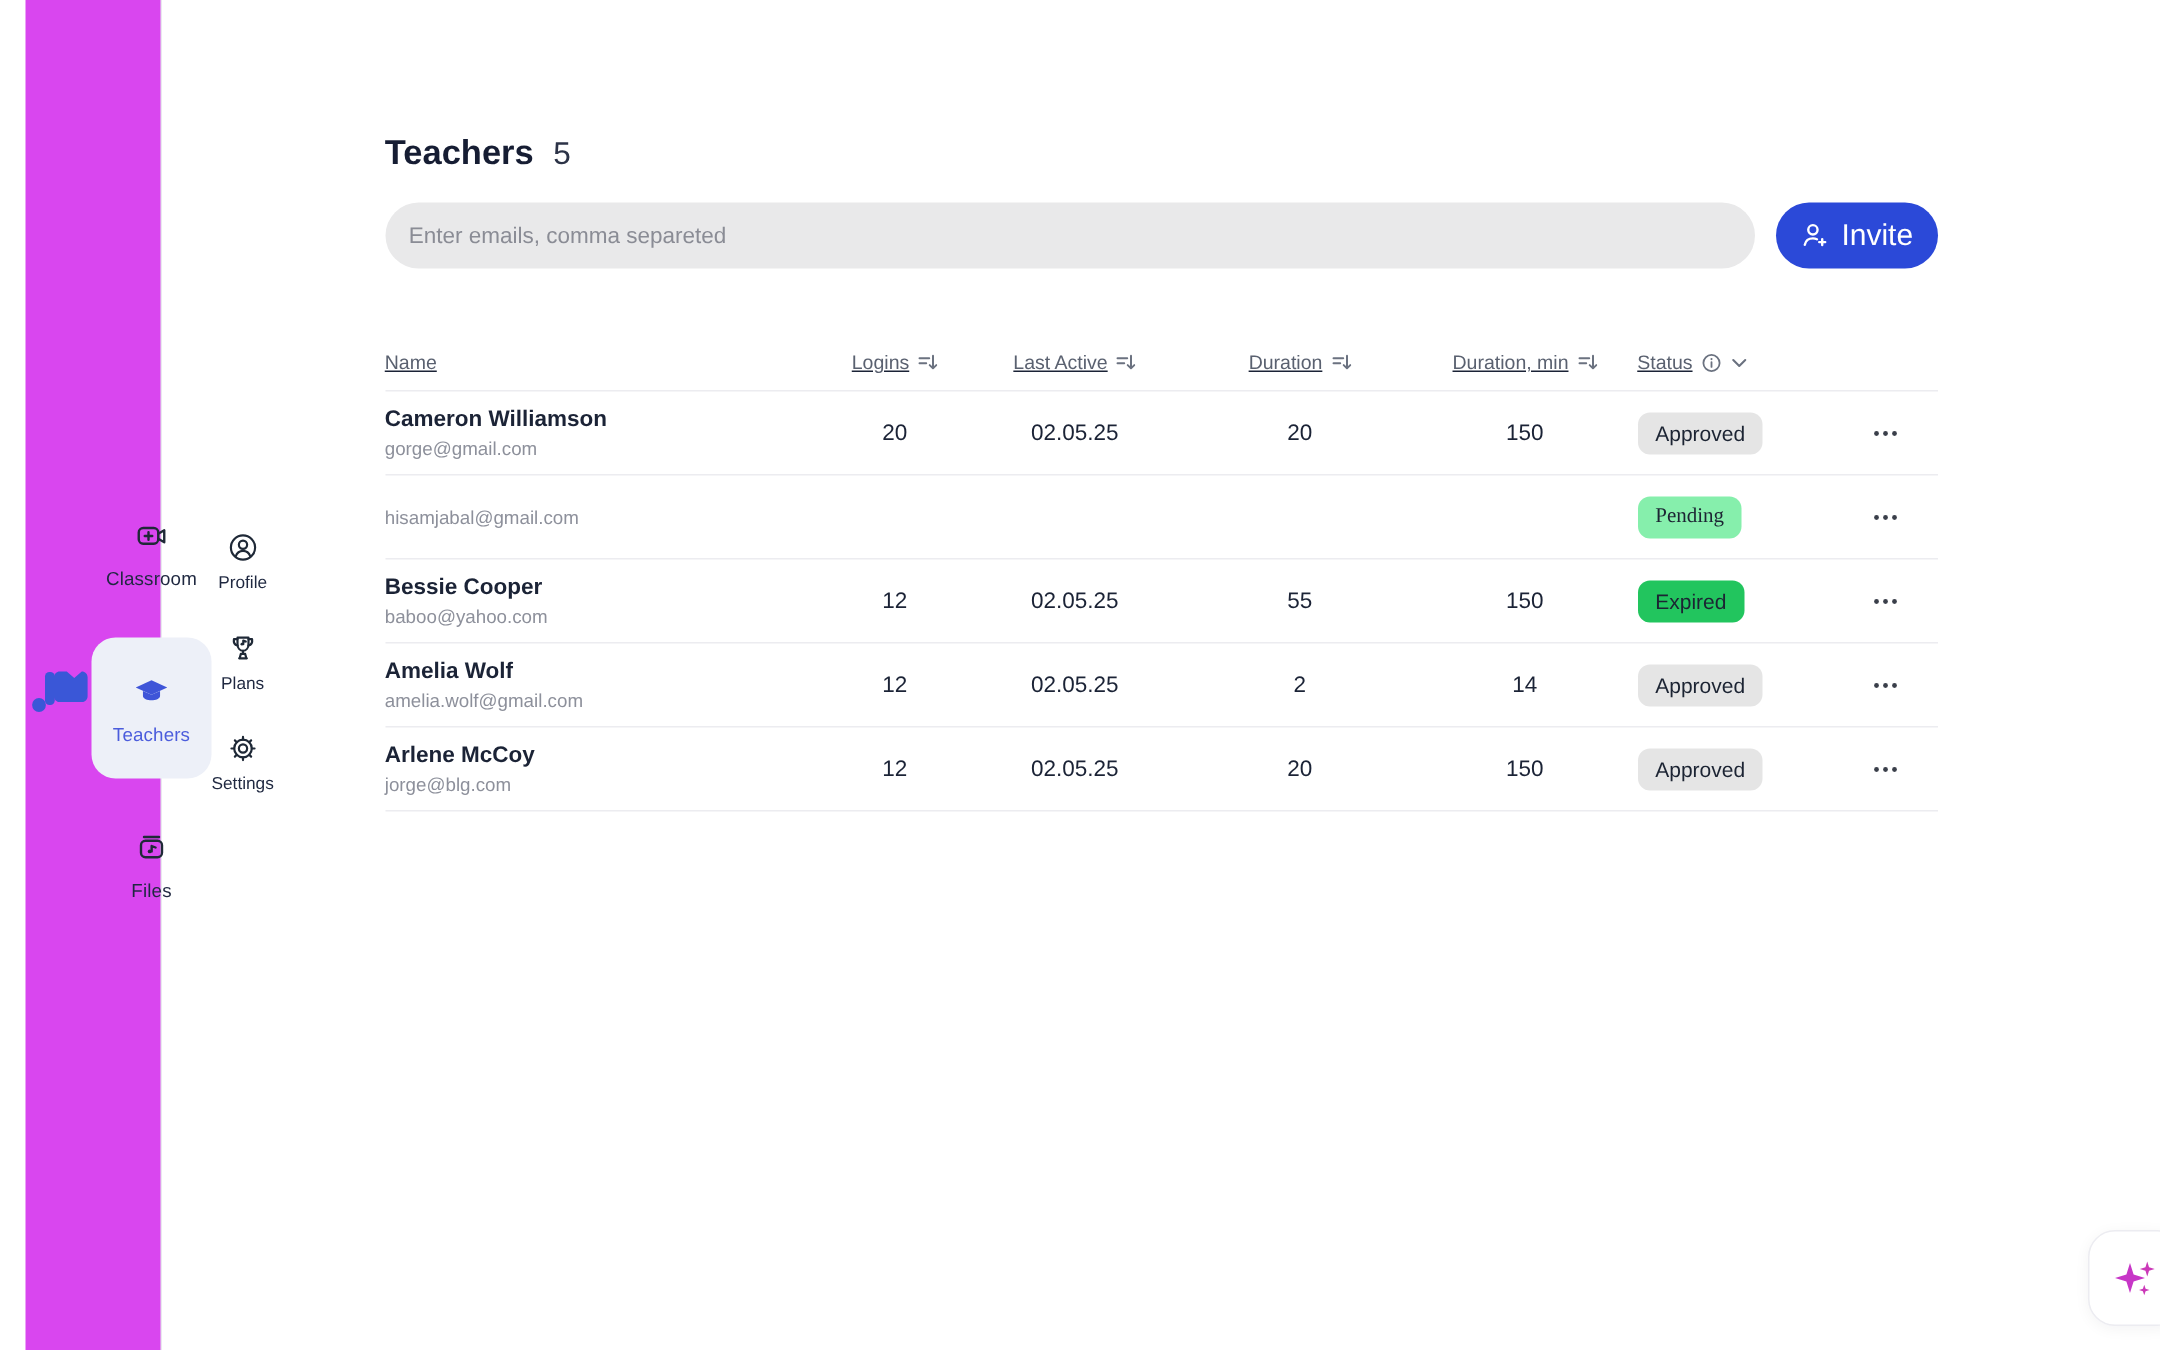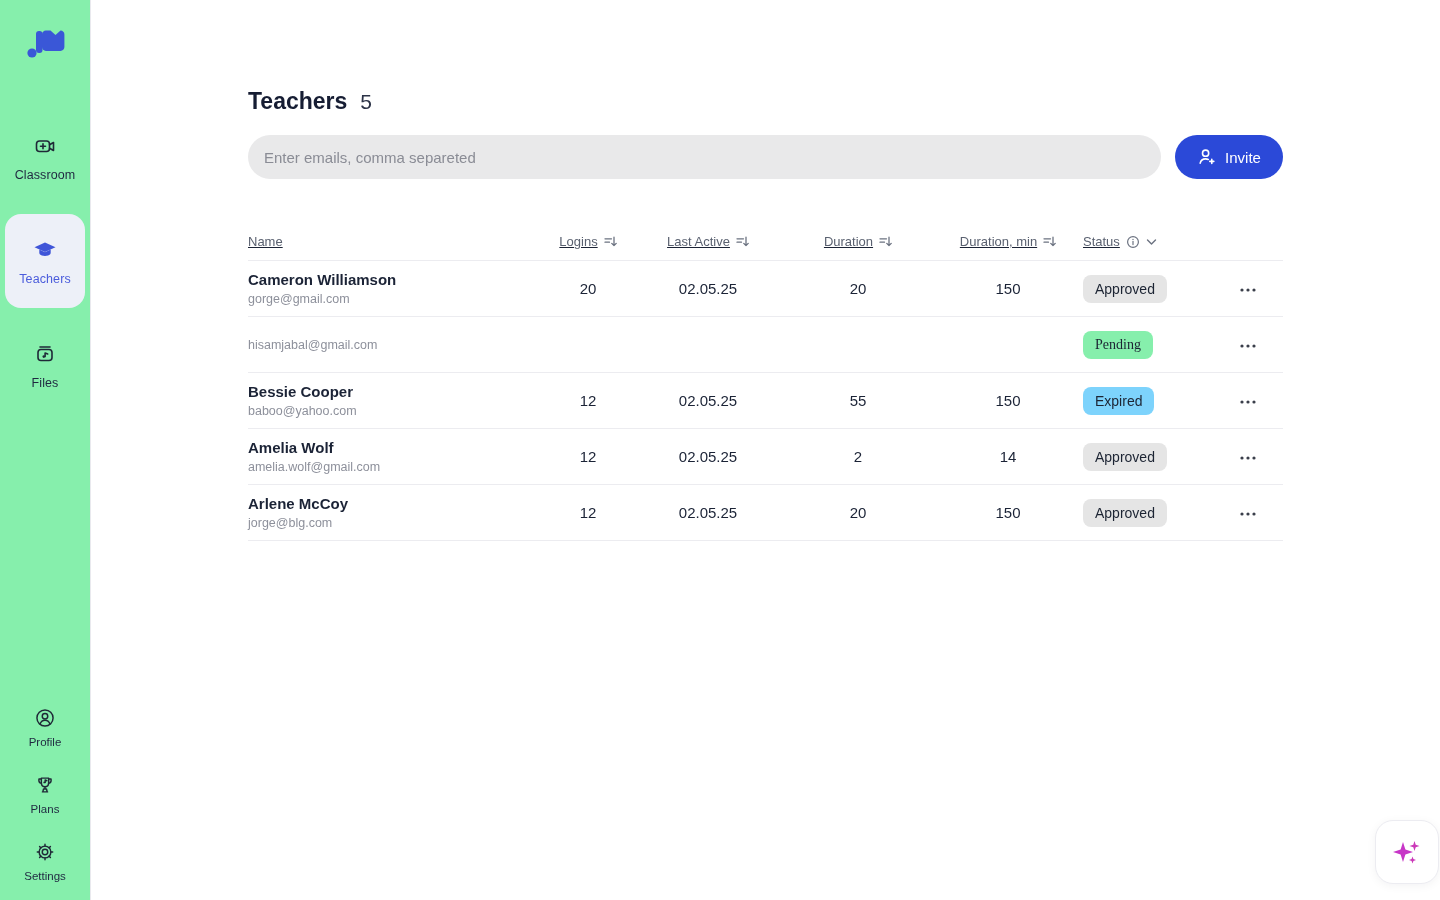--- a/index.html
+++ b/index.html
@@ -1,22 +1,22 @@
 <!DOCTYPE html>
 <html><head>
 <meta charset="utf-8">
 <style>
   * { margin:0; padding:0; box-sizing:border-box; }
   html,body { width:1440px; height:900px; overflow:hidden; background:#ffffff;
     font-family:"Liberation Sans", sans-serif; color:#1b2336; }
   .app { display:flex; width:100%; height:100%; position:relative; }
 
   
-  .sidebar { width:91px; min-width:91px; height:100%; background:#86efac;
-    border-right:1px solid #e9e9ee; display:flex; flex-direction:column; align-items:center; }
+  .sidebar { width:91px; min-width:91px; height:100%; background:#d946ef;
+    border-right:1px solid #e9e9ee; display:flex; flex-direction:row; align-items:center;margin-left:17px; }
   .logo { margin-top:22px; width:44px; height:44px; cursor:pointer; }
   .nav { margin-top:44px; display:flex; flex-direction:column; align-items:center; gap:10px; }
   .nav-item { width:80px; padding:24px 0 22px; border-radius:16px; display:flex;
     flex-direction:column; align-items:center; gap:10px; cursor:pointer; }
   .nav-item .nav-label { font-size:12.5px; color:#1f2840; letter-spacing:0.1px; }
   .nav-item.active { background:#edf0f8; }
   .nav-item.active .nav-label { color:#4b5cdc; }
   .sidebar .spacer { flex:1; }
   .bottom-group { display:flex; flex-direction:column; align-items:center; gap:26px; margin-bottom:18px; }
   .bottom-item { display:flex; flex-direction:column; align-items:center; gap:7px; cursor:pointer; }
@@ -28,21 +28,21 @@
   .page-title-row { display:flex; align-items:baseline; gap:13px; }
   .page-title { font-size:23px; font-weight:700; color:#161d33; }
   .page-count { font-size:21px; font-weight:500; color:#2c3347; }
 
   .invite-row { margin-top:20px; display:flex; gap:14px; }
   .email-input { flex:1; height:44px; border:none; outline:none; background:#e9e9ea;
     border-radius:22px; padding:0 16px; font-size:15px; color:#b91c1c;
     font-family:"Liberation Sans", sans-serif; }
   .email-input::placeholder { color:#8a8c95; }
   .invite-btn { width:108px; height:44px; border:none; border-radius:22px; background:#2b49d8;
-    color:#ffffff; font-size:15px; display:flex; align-items:center; justify-content:center;
+    color:#ffffff; font-size:20px; display:flex; align-items:center; justify-content:center;
     gap:8px; cursor:pointer; font-family:"Liberation Sans", sans-serif; }
 
   
   .table { margin-top:44px; width:100%; }
   .thead, .trow { display:grid;
     grid-template-columns:295px 90px 150px 150px 150px 130px 70px; align-items:center; }
   .thead { height:38px; border-bottom:1px solid #ececf0;text-decoration:underline; }
   .th { font-size:13px; color:#5a6170; display:flex; align-items:center; gap:6px;
     justify-content:center; }
   .th.left { justify-content:flex-start; }
@@ -51,21 +51,21 @@
   .name-cell { display:flex; flex-direction:column; justify-content:center; gap:4px;
     text-align:left; }
   .row-name { font-size:15px; font-weight:700; color:#1b2336; }
   .row-name:empty { display:none; }
   .row-email { font-size:12.5px; color:#8d909b; }
   .status-cell { text-align:left; }
   .badge { display:inline-block; padding:6px 12px; border-radius:8px; font-size:14px;
     color:#1c2433; }
   .badge-approved { background:#e5e5e5; }
   .badge-pending  { background:#86efac;font-family:Liberation Serif, serif; }
-  .badge-expired  { background:#7dd3fc; }
+  .badge-expired  { background:#22c55e; }
   .actions { text-align:center; }
   .dots { background:none; border:none; cursor:pointer; padding:6px; }
 
   
   .float-btn { position:absolute; width:64px; height:64px; border-radius:18px; background:#fff;
     border:1px solid #ececf1; box-shadow:0 2px 10px rgba(20,24,40,0.05); display:flex;
     align-items:center; justify-content:center; cursor:pointer; }
   .float-ai { left:1284px; top:820px; }
 
   svg { display:block; }

